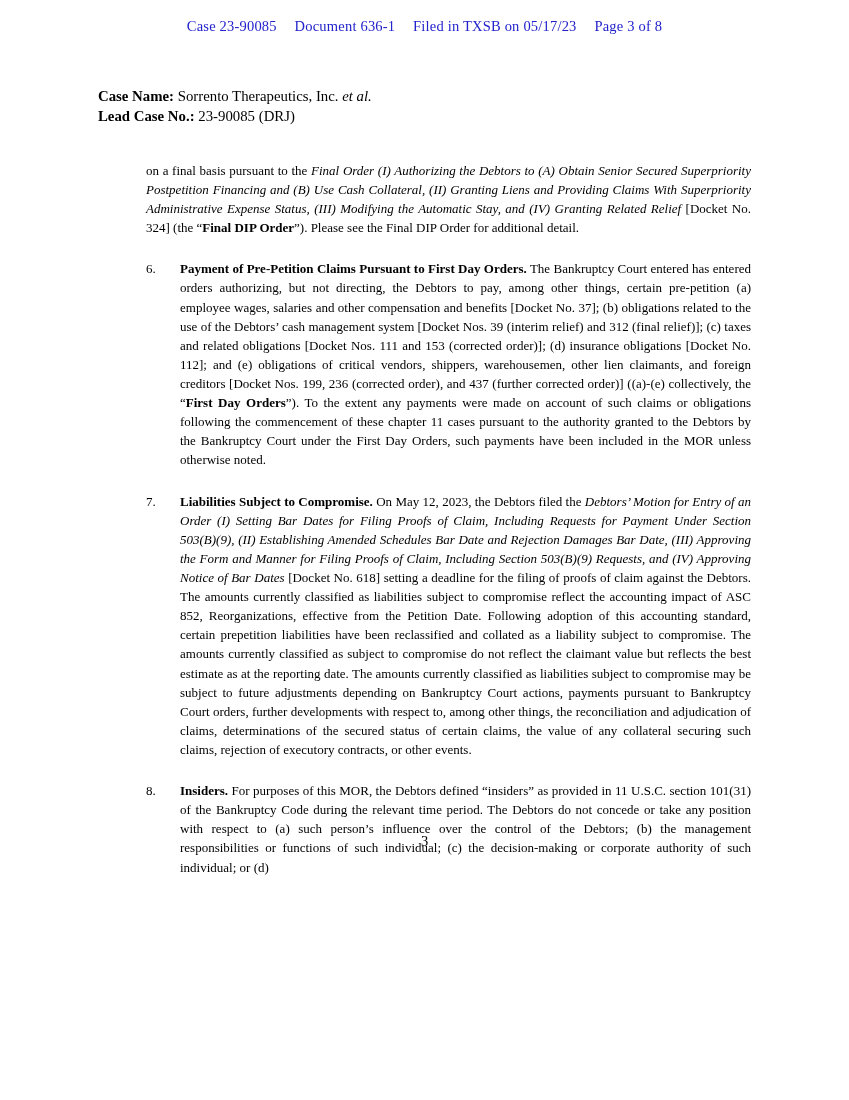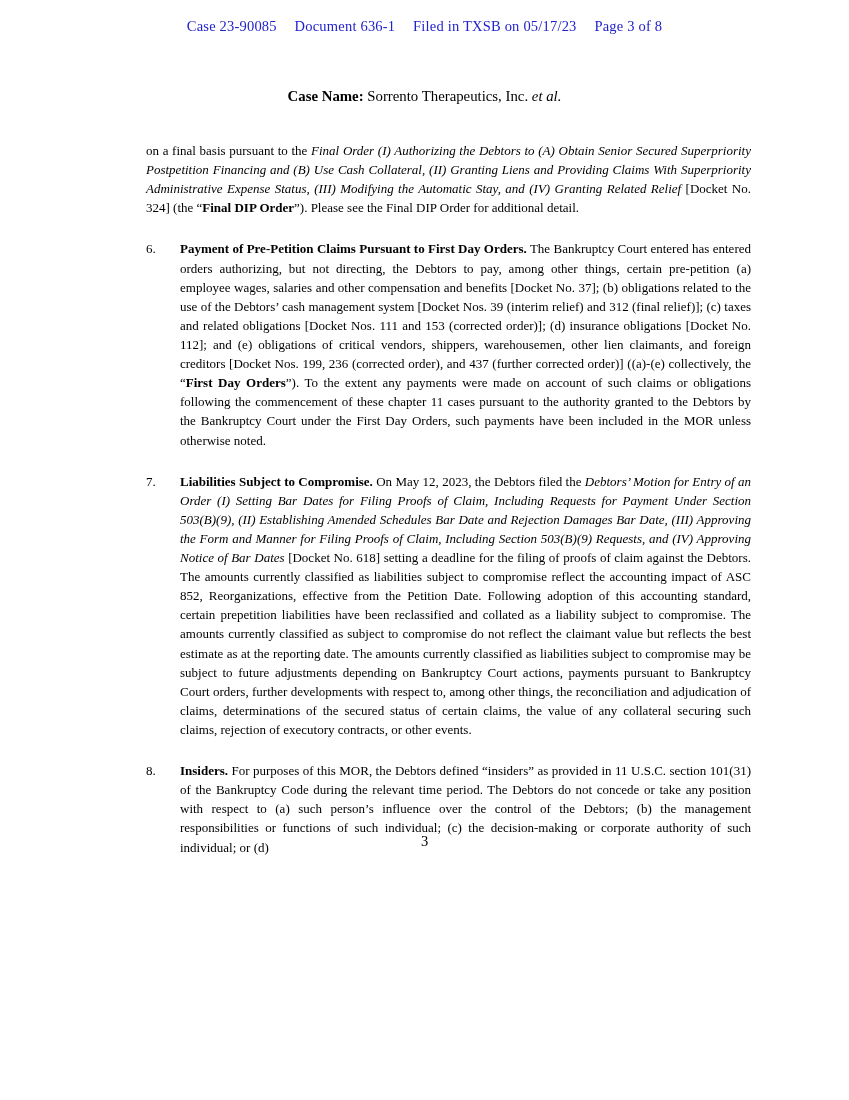--- a/index.html
+++ b/index.html
@@ -38,21 +38,21 @@
     margin-right: 0;
   }
   .case-header {
     margin: 52px 98px 0 98px;
     font-size: 14.8px;
     line-height: 1.35;
   }
   .case-header-row {
     display: flex;
     justify-content: space-between;
-    align-items: center;
+    align-items: flex-start;
     flex-direction: column;
   }
   .case-header-left {
     text-align: left;
     white-space: nowrap;
   }
   .case-header-right {
     text-align: right;
     white-space: nowrap;
   }
@@ -103,20 +103,24 @@
     <span>Filed in TXSB on 05/17/23</span>
     <span>Page 3 of 8</span>
   </div>
 
   <div class="case-header">
     <div class="case-header-row">
       <div class="case-header-left">
         <span class="bold">Case Name:</span>
         <span>Sorrento Therapeutics, Inc. </span><span class="ital">et al.</span>
       </div>
+      <div class="case-header-right">
+        <span class="bold">Lead Case No.:</span>
+        <span>23-90085 (DRJ)</span>
+      </div>
     </div>
     <div class="case-header-row">
     </div>
   </div>
 
   <div class="body-block">
 
     <p class="lead-para"><span>on a final basis pursuant to the </span><span class="ital">Final Order (I) Authorizing the Debtors to (A) Obtain Senior Secured Superpriority Postpetition Financing and (B) Use Cash Collateral, (II) Granting Liens and Providing Claims With Superpriority Administrative Expense Status, (III) Modifying the Automatic Stay, and (IV) Granting Related Relief</span><span> [Docket No. 324] (the “</span><span class="bold">Final DIP Order</span><span>”).  Please see the Final DIP Order for additional detail.</span></p>
 
     <p class="numbered"><span class="num">6.</span><span class="bold">Payment of Pre-Petition Claims Pursuant to First Day Orders.</span><span>  The Bankruptcy Court entered has entered orders  authorizing, but not directing, the Debtors to pay, among other things, certain pre-petition (a) employee wages, salaries and other compensation and benefits [Docket No. 37]; (b) obligations related to the use of the Debtors’ cash management system [Docket Nos. 39 (interim relief) and 312 (final relief)]; (c) taxes and related obligations [Docket Nos. 111 and 153 (corrected order)]; (d) insurance obligations [Docket No. 112]; and (e) obligations of critical vendors, shippers, warehousemen, other lien claimants, and foreign creditors [Docket Nos. 199, 236 (corrected order), and 437 (further corrected order)] ((a)-(e) collectively, the “</span><span class="bold">First Day Orders</span><span>”).  To the extent any payments were made on account of such claims or obligations following the commencement of these chapter 11 cases pursuant to the authority granted to the Debtors by the Bankruptcy Court under the First Day Orders, such payments have been included in the MOR unless otherwise noted.</span></p>

